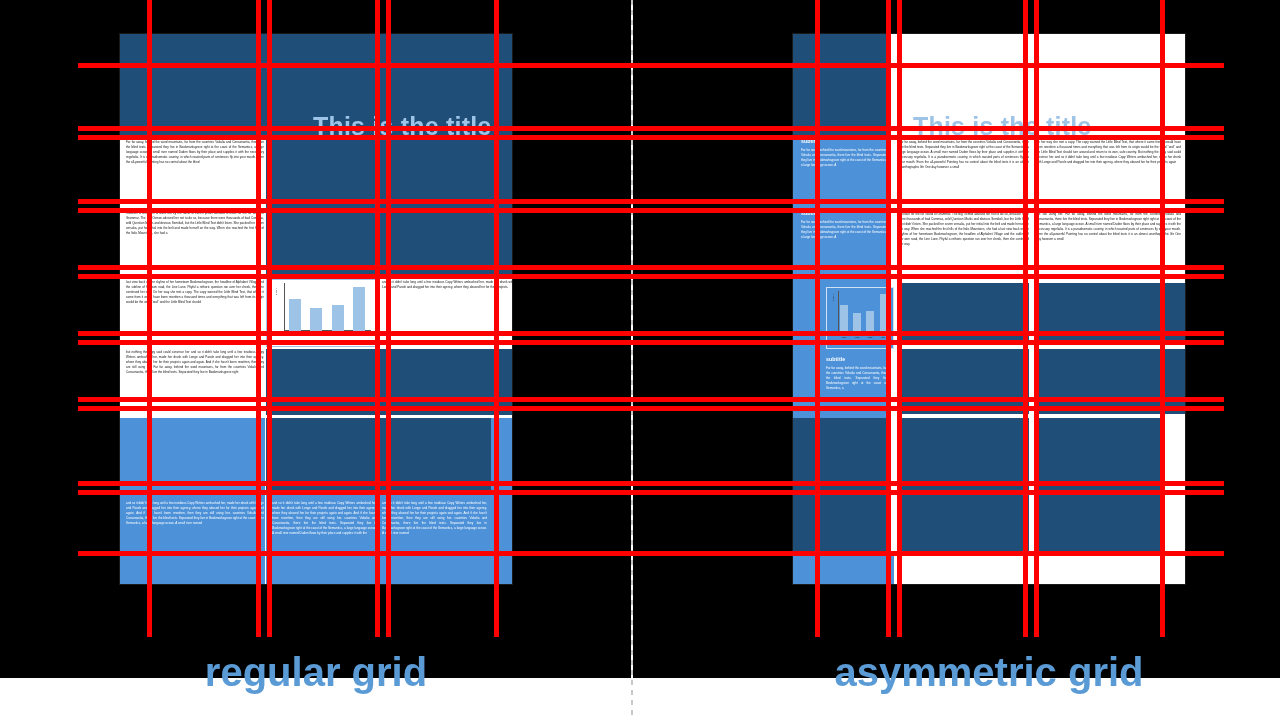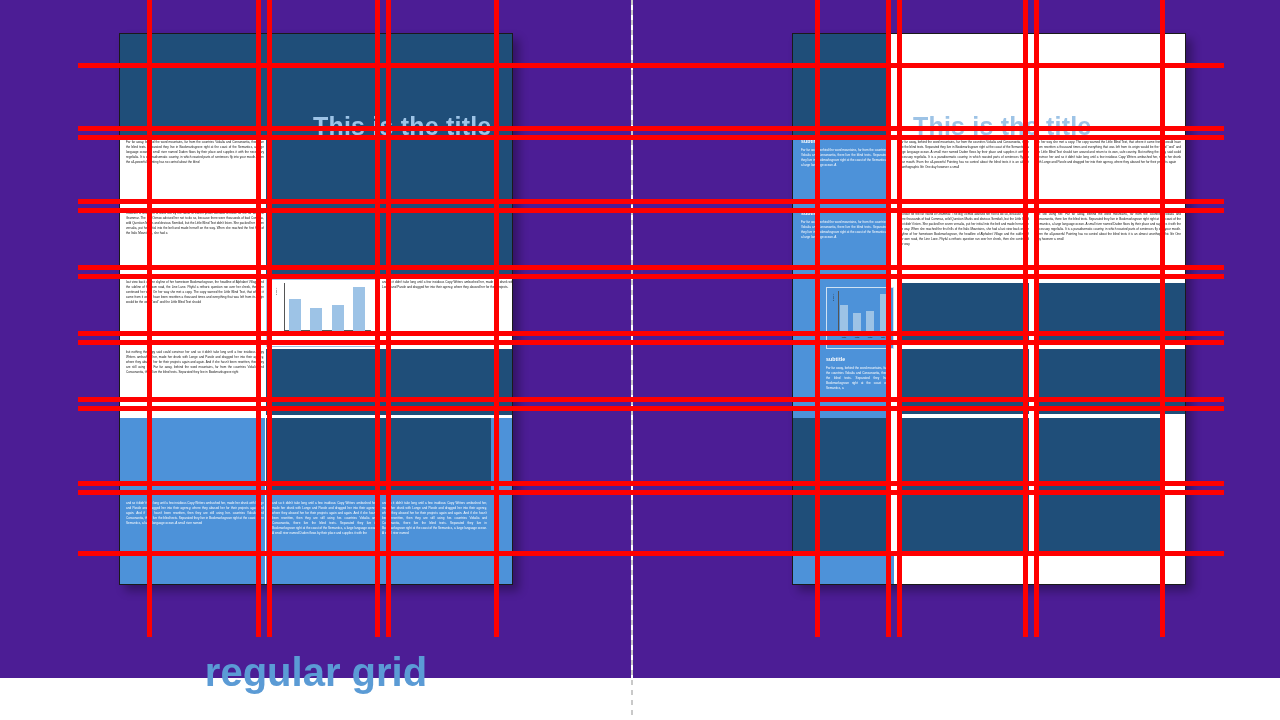--- a/index.html
+++ b/index.html
@@ -1,18 +1,18 @@
 <!DOCTYPE html>
 <html><head>
 <meta charset="utf-8">
 <style>
   * { box-sizing: border-box; margin:0; padding:0; }
   html,body { width:1280px; height:720px; overflow:hidden; background:#ffffff;
               font-family:"Liberation Sans", sans-serif; }
-  #stage { position:relative; width:1280px; height:678px; background:#4c1d95; }
+  #stage { position:relative; width:1280px; height:678px; background:#000000; }
 
   
   .divider { position:absolute; left:631px; top:0; width:2px; height:720px;
              background:repeating-linear-gradient(to bottom,#c9c9c9 0 5px, #ffffff 5px 10px); }
 
   
   .slide { position:absolute; background:#ffffff; border:1px solid #1a1a1a;
            box-shadow:6px 6px 9px rgba(0,0,0,0.32); overflow:hidden; }
   .slide-inner { position:absolute; inset:0; }
 
@@ -222,14 +222,15 @@
     <div class="gl h" style="left:748px;top:551px;width:476px;"></div>
 
     <div class="gl v" style="left:815px;top:0;height:637px;"></div>
     <div class="gl v" style="left:886px;top:0;height:637px;"></div>
     <div class="gl v" style="left:897px;top:0;height:637px;"></div>
     <div class="gl v" style="left:1023px;top:0;height:637px;"></div>
     <div class="gl v" style="left:1034px;top:0;height:637px;"></div>
     <div class="gl v" style="left:1160px;top:0;height:637px;"></div>
   </div>
 
+  <div class="caption" style="left:792px;top:650px;width:394px;">asymmetric grid</div>
 
 </div>
 
 </body></html>

